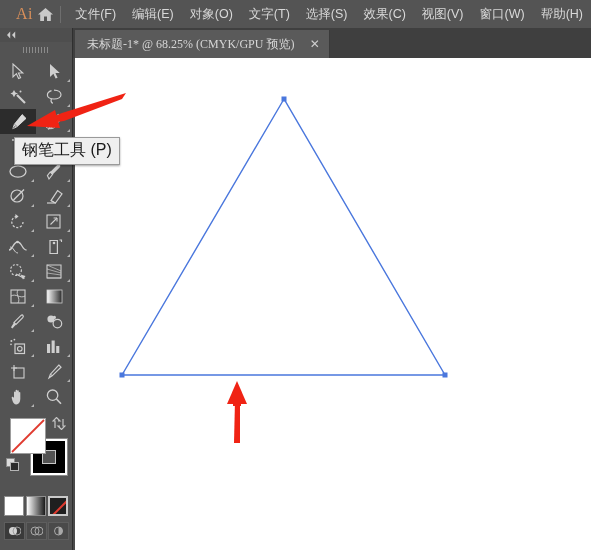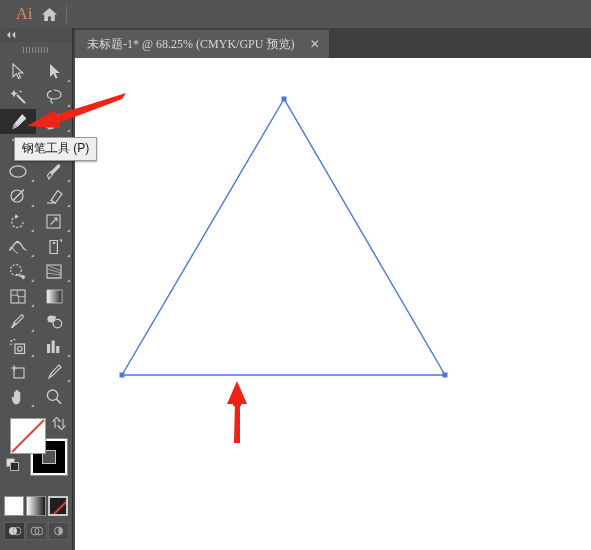--- a/index.html
+++ b/index.html
@@ -11,21 +11,21 @@
   }
   #app { position: relative; width: 591px; height: 550px; }
 
   
   .menubar {
     position: absolute; left: 0; top: 0; width: 591px; height: 28px;
     background: #545454;
     display: flex; align-items: center;
   }
   .ai-logo {
-    width: 34px; 
+    width: 34px; text-align: center;
     color: #d98f5a; font-size: 16px; font-weight: 400;
     letter-spacing: 0.5px; font-family: "Liberation Serif", serif; padding-left: 16px;
   }
   .home-icon { width: 30px; display: flex; justify-content: center; align-items: center; }
   .menu-divider { width: 1px; height: 17px; background: #6e6e6e; margin: 0 6px 0 2px; }
   .menu-items { display: flex; align-items: center; }
   .menu-item {
     color: #d8d8d8; font-size: 12.5px; padding: 4px 8px;
     white-space: nowrap; cursor: default;
   }
@@ -132,21 +132,21 @@
     width: 21px; height: 18px; background: #4a4a4a;
     display: flex; align-items: center; justify-content: center;
     border: 1px solid #5e5e5e;
   }
   .mode-btn.sel { background: #3a3a3a; }
 
   
   .tooltip {
     position: absolute; left: 14px; top: 137px;
     background: #efefef; border: 1px solid #9a9a9a;
-    color: #1a1a1a; font-size: 12px;
+    color: #1a1a1a; font-size: 16px;
     padding: 2px 7px 3px 7px;
     white-space: nowrap;
     z-index: 40;
     box-shadow: 0 1px 2px rgba(0,0,0,0.35);
     text-align: right;
   }
 
   
   .annot { position: absolute; left: 0; top: 0; width: 591px; height: 550px; pointer-events: none; z-index: 50; }
 </style>
@@ -156,20 +156,31 @@
 <div id="app">
 
   <div class="menubar">
     <div class="ai-logo">Ai</div>
     <div class="home-icon">
       <svg width="17" height="15" viewBox="0 0 17 15" aria-hidden="true">
         <path d="M8.5 1 L16 7.5 L13.8 7.5 L13.8 14 L10 14 L10 9.5 L7 9.5 L7 14 L3.2 14 L3.2 7.5 L1 7.5 Z" fill="#c9c9c9"></path>
       </svg>
     </div>
     <div class="menu-divider"></div>
+    <div class="menu-items">
+      <div class="menu-item">文件(F)</div>
+      <div class="menu-item">编辑(E)</div>
+      <div class="menu-item">对象(O)</div>
+      <div class="menu-item">文字(T)</div>
+      <div class="menu-item">选择(S)</div>
+      <div class="menu-item">效果(C)</div>
+      <div class="menu-item">视图(V)</div>
+      <div class="menu-item">窗口(W)</div>
+      <div class="menu-item">帮助(H)</div>
+    </div>
   </div>
 
   <div class="tabbar">
     <div class="tab">
       <span>未标题-1* @ 68.25% (CMYK/GPU 预览)</span>
       <span class="tab-close">✕</span>
     </div>
   </div>
 
   <div class="canvas">

